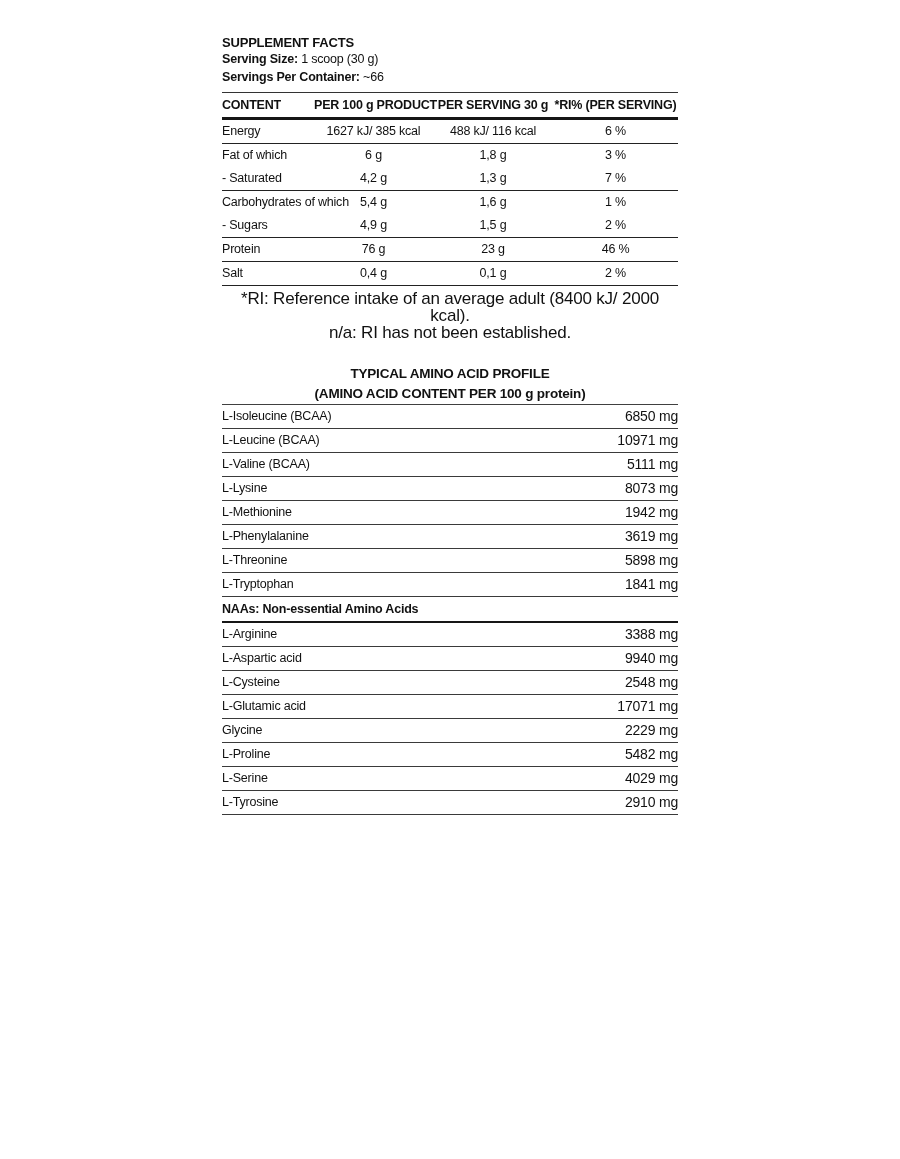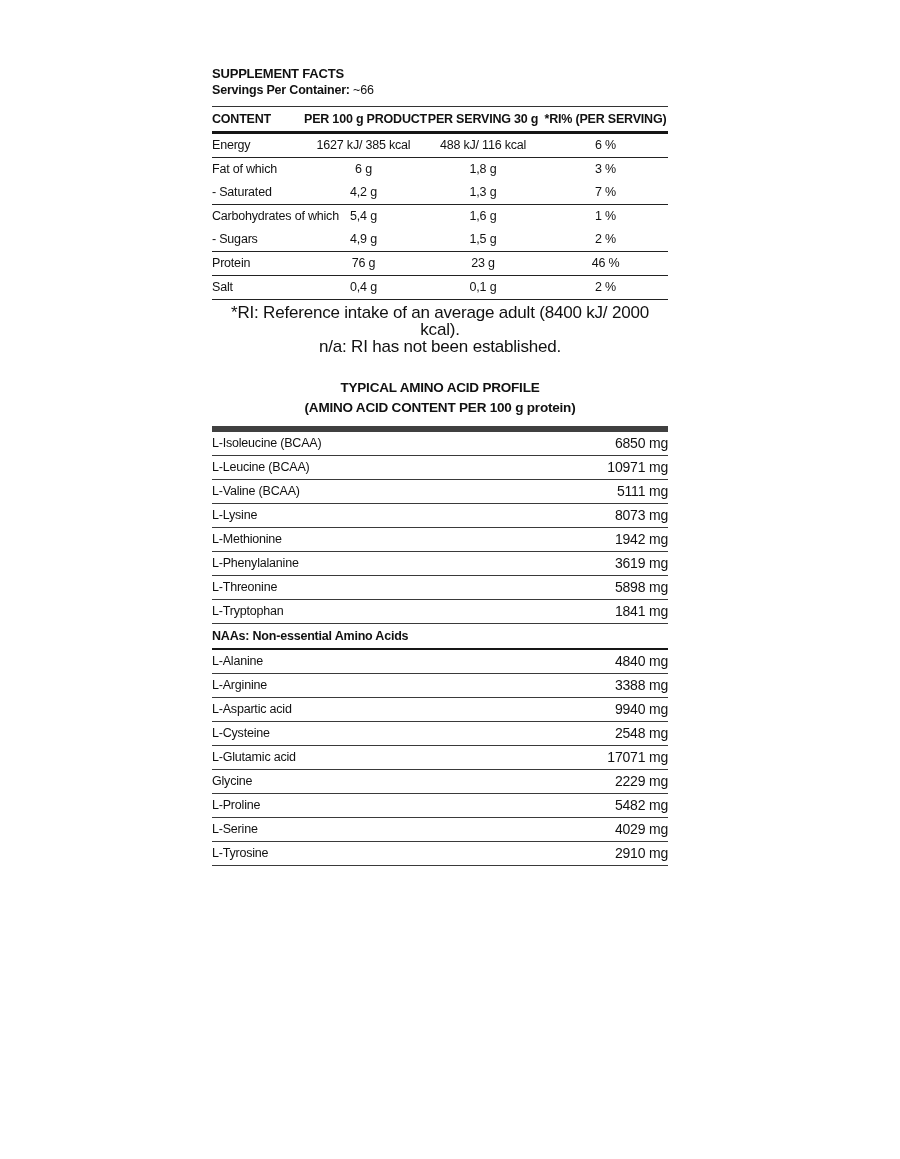--- a/index.html
+++ b/index.html
@@ -2,21 +2,21 @@
 <html><head>
 <meta charset="utf-8">
 <style>
   html,body{margin:0;padding:0;}
   body{
     width:900px;height:1159px;background:#ffffff;color:#111;
     font-family:"Liberation Sans", sans-serif;
     letter-spacing:-0.2px;
     position:relative;
   }
-  .label{position:absolute;left:212px;top:34px;width:456px;margin-top:31px;}
+  .label{position:absolute;left:222px;top:34px;width:456px;}
 
   
   .hdr-title{font-size:13px;font-weight:700;line-height:17px;}
   .hdr-line{font-size:12.5px;line-height:17.5px;}
   .hdr-line .b{font-weight:700;}
 
   
   .ntable{margin-top:6px;border-top:1px solid #333;}
   .nrow{display:grid;grid-template-columns:92px 119px 120px 125px;align-items:start;}
   .cell{font-size:12.5px;line-height:16px;padding:3px 0 4px 0;}
@@ -24,35 +24,39 @@
   .cell.c{text-align:center;white-space:nowrap;}
   .nhead{border-bottom:3px solid #161616;}
   .nhead .cell{font-weight:700;padding:4px 0 4px 0;}
   .ngroup{border-bottom:1.5px solid #222;}
 
   
   .footnotes{margin-top:4px;text-align:center;}
   .footnote{font-size:17px;line-height:17px;}
 
   
-  .amino-title{margin-top:23px;text-align:center;padding-bottom:8px;border-bottom:6px solid #404040;}
+  .amino-title{margin-top:23px;text-align:center;border-bottom:1px solid #404040;}
   .amino-title div{font-size:13.5px;font-weight:700;line-height:20px;}
   .asec-head{font-size:12.5px;font-weight:700;line-height:16px;padding:4px 0 4px 0;border-bottom:2px solid #161616;}
   .arow{display:flex;justify-content:space-between;align-items:flex-end;padding:5px 0 5px 0;border-bottom:1px solid #3a3a3a;}
   .aname{font-size:12.5px;line-height:13px;}
   .aval{font-size:14px;line-height:13px;text-align:right;}
 </style>
 </head>
 <body>
 
 <div class="label">
 
   <div>
     <div class="hdr-title">SUPPLEMENT FACTS</div>
     <div class="hdr-line">
+      <span class="b">Serving Size:</span>
+      <span>1 scoop (30 g)</span>
+    </div>
+    <div class="hdr-line">
       <span class="b">Servings Per Container:</span>
       <span>~66</span>
     </div>
   </div>
 
   <div class="ntable">
     <div class="nrow nhead">
       <div class="cell name">CONTENT</div>
       <div class="cell c">PER 100 g PRODUCT</div>
       <div class="cell c">PER SERVING 30 g</div>
@@ -159,24 +163,20 @@
       </div>
     <div class="arow">
         <div class="aname">L-Tryptophan</div>
         <div class="aval">1841 mg</div>
       </div>
   </div>
 
   <div>
     <div class="asec-head">NAAs: Non-essential Amino Acids</div>
     <div class="arow">
-        <div class="aname">L-Alanine</div>
-        <div class="aval">4840 mg</div>
-      </div>
-    <div class="arow">
         <div class="aname">L-Arginine</div>
         <div class="aval">3388 mg</div>
       </div>
     <div class="arow">
         <div class="aname">L-Aspartic acid</div>
         <div class="aval">9940 mg</div>
       </div>
     <div class="arow">
         <div class="aname">L-Cysteine</div>
         <div class="aval">2548 mg</div>

